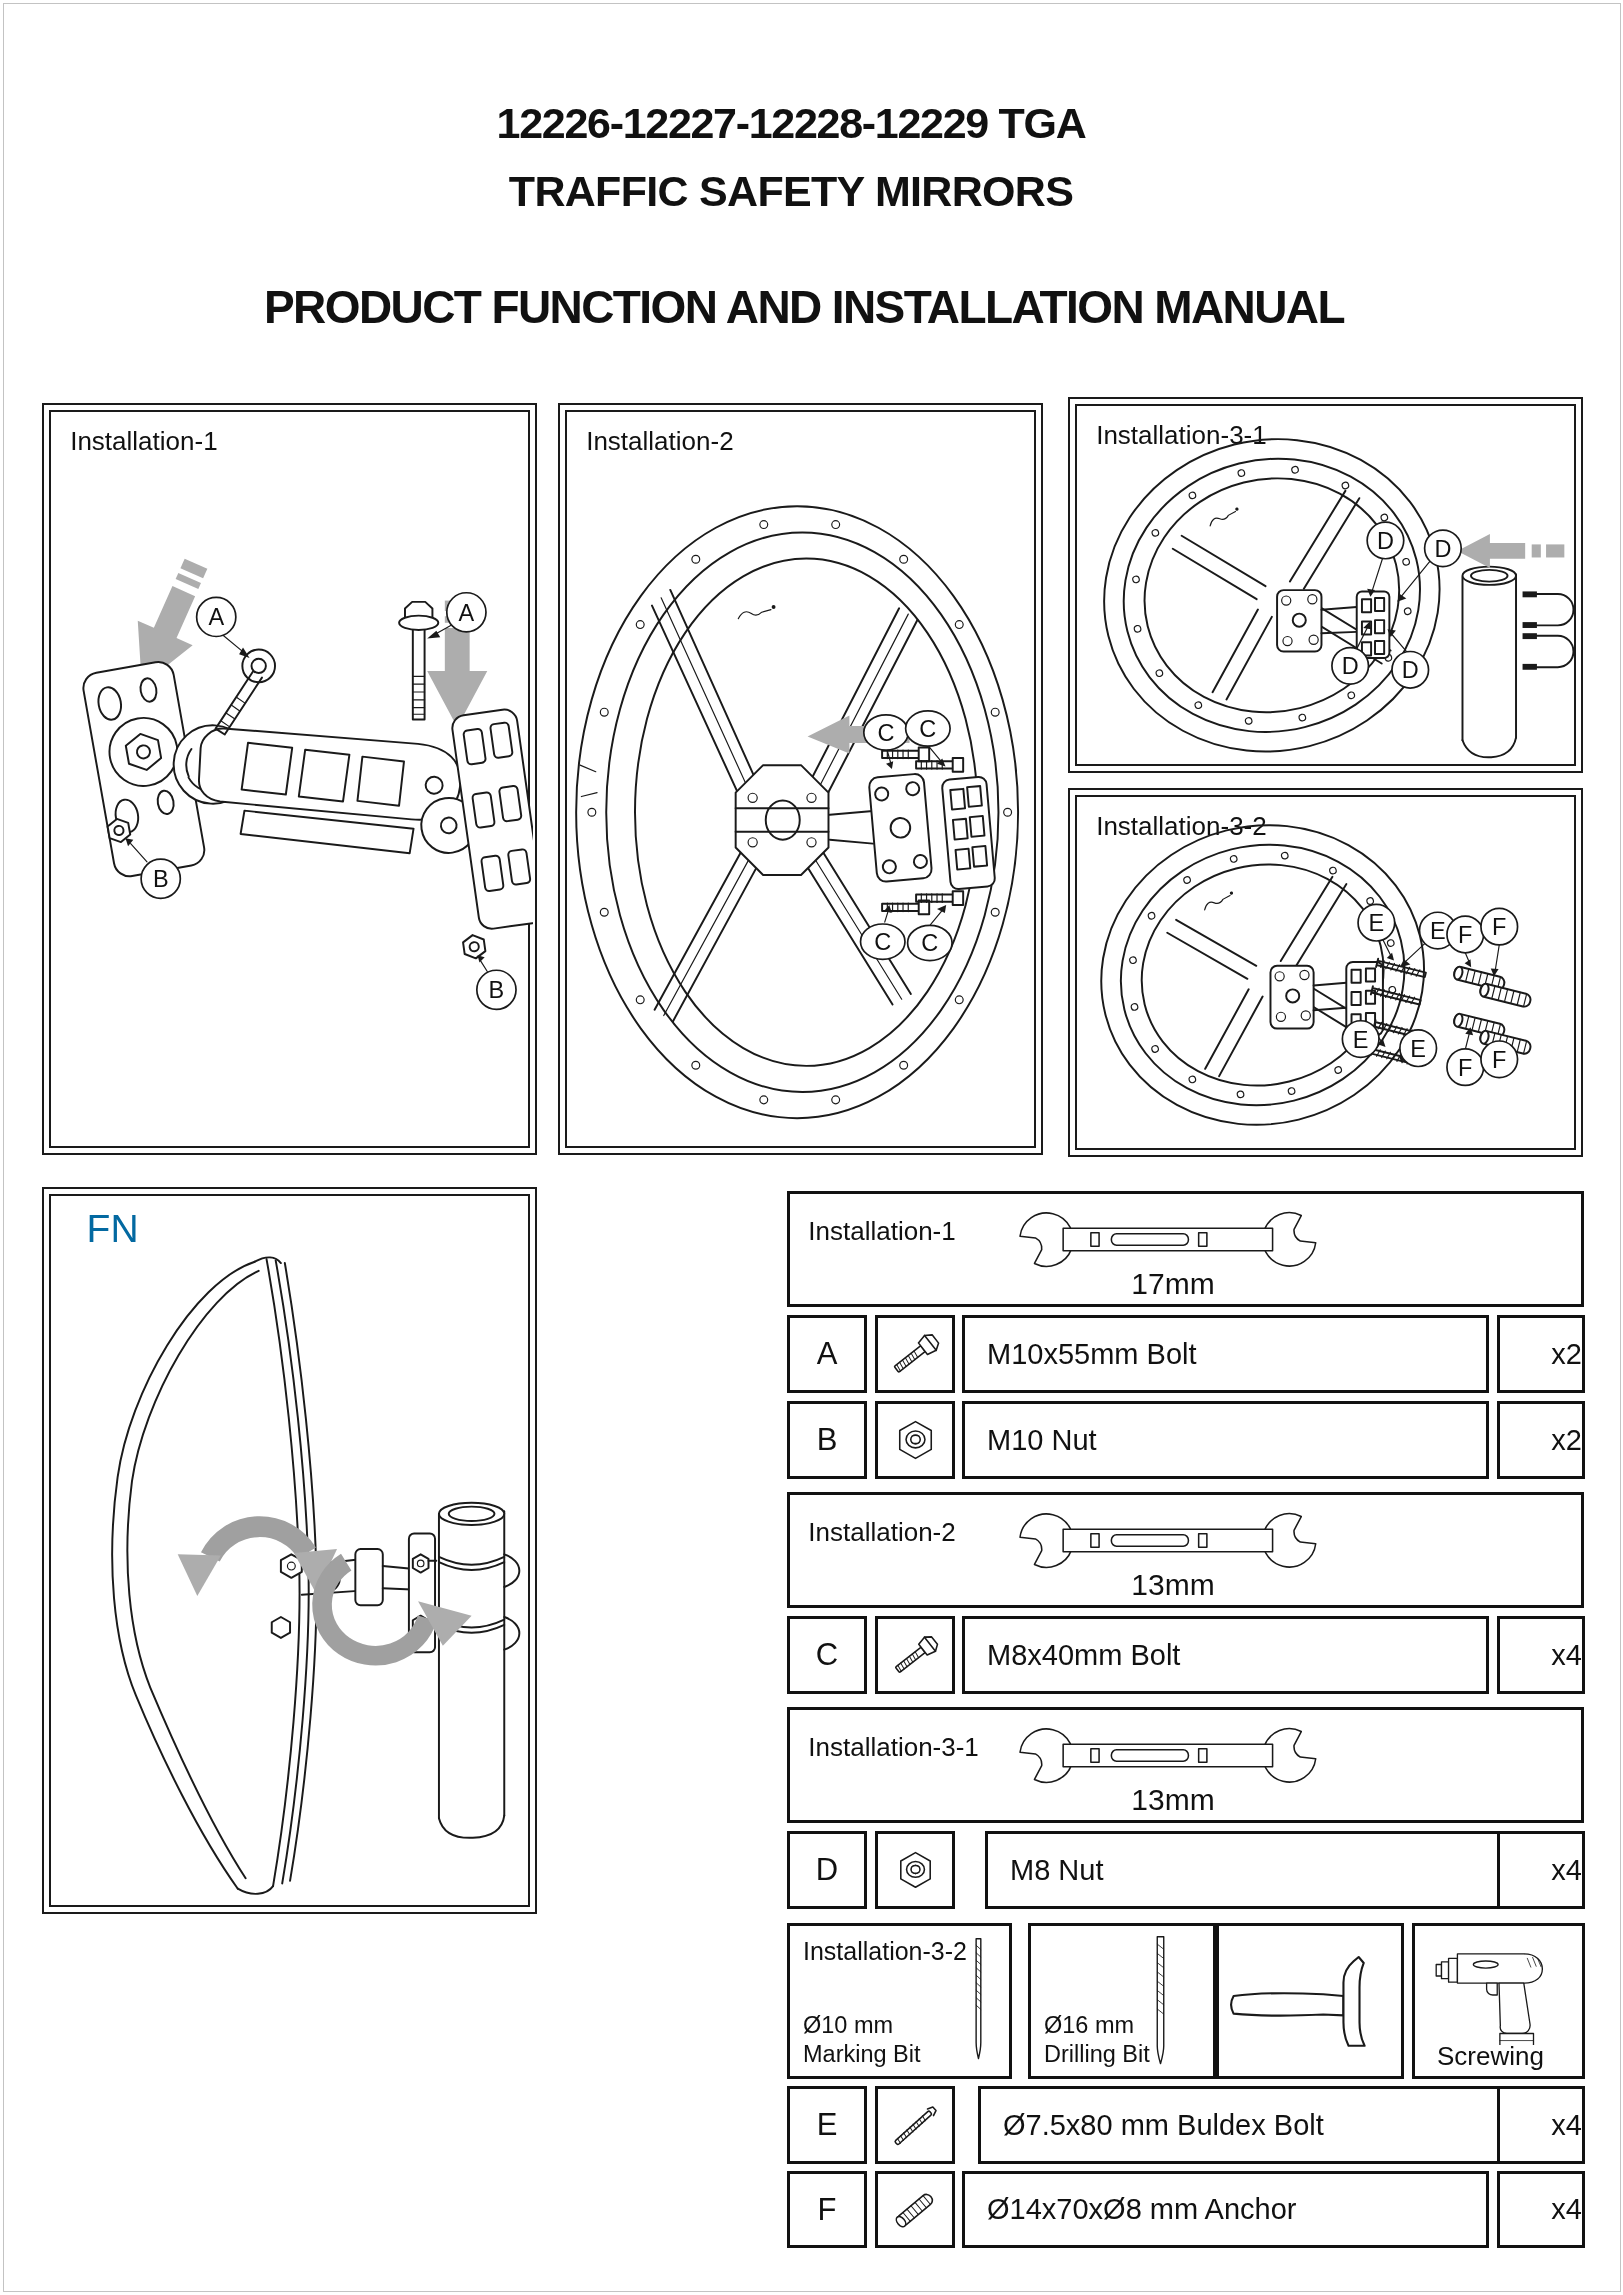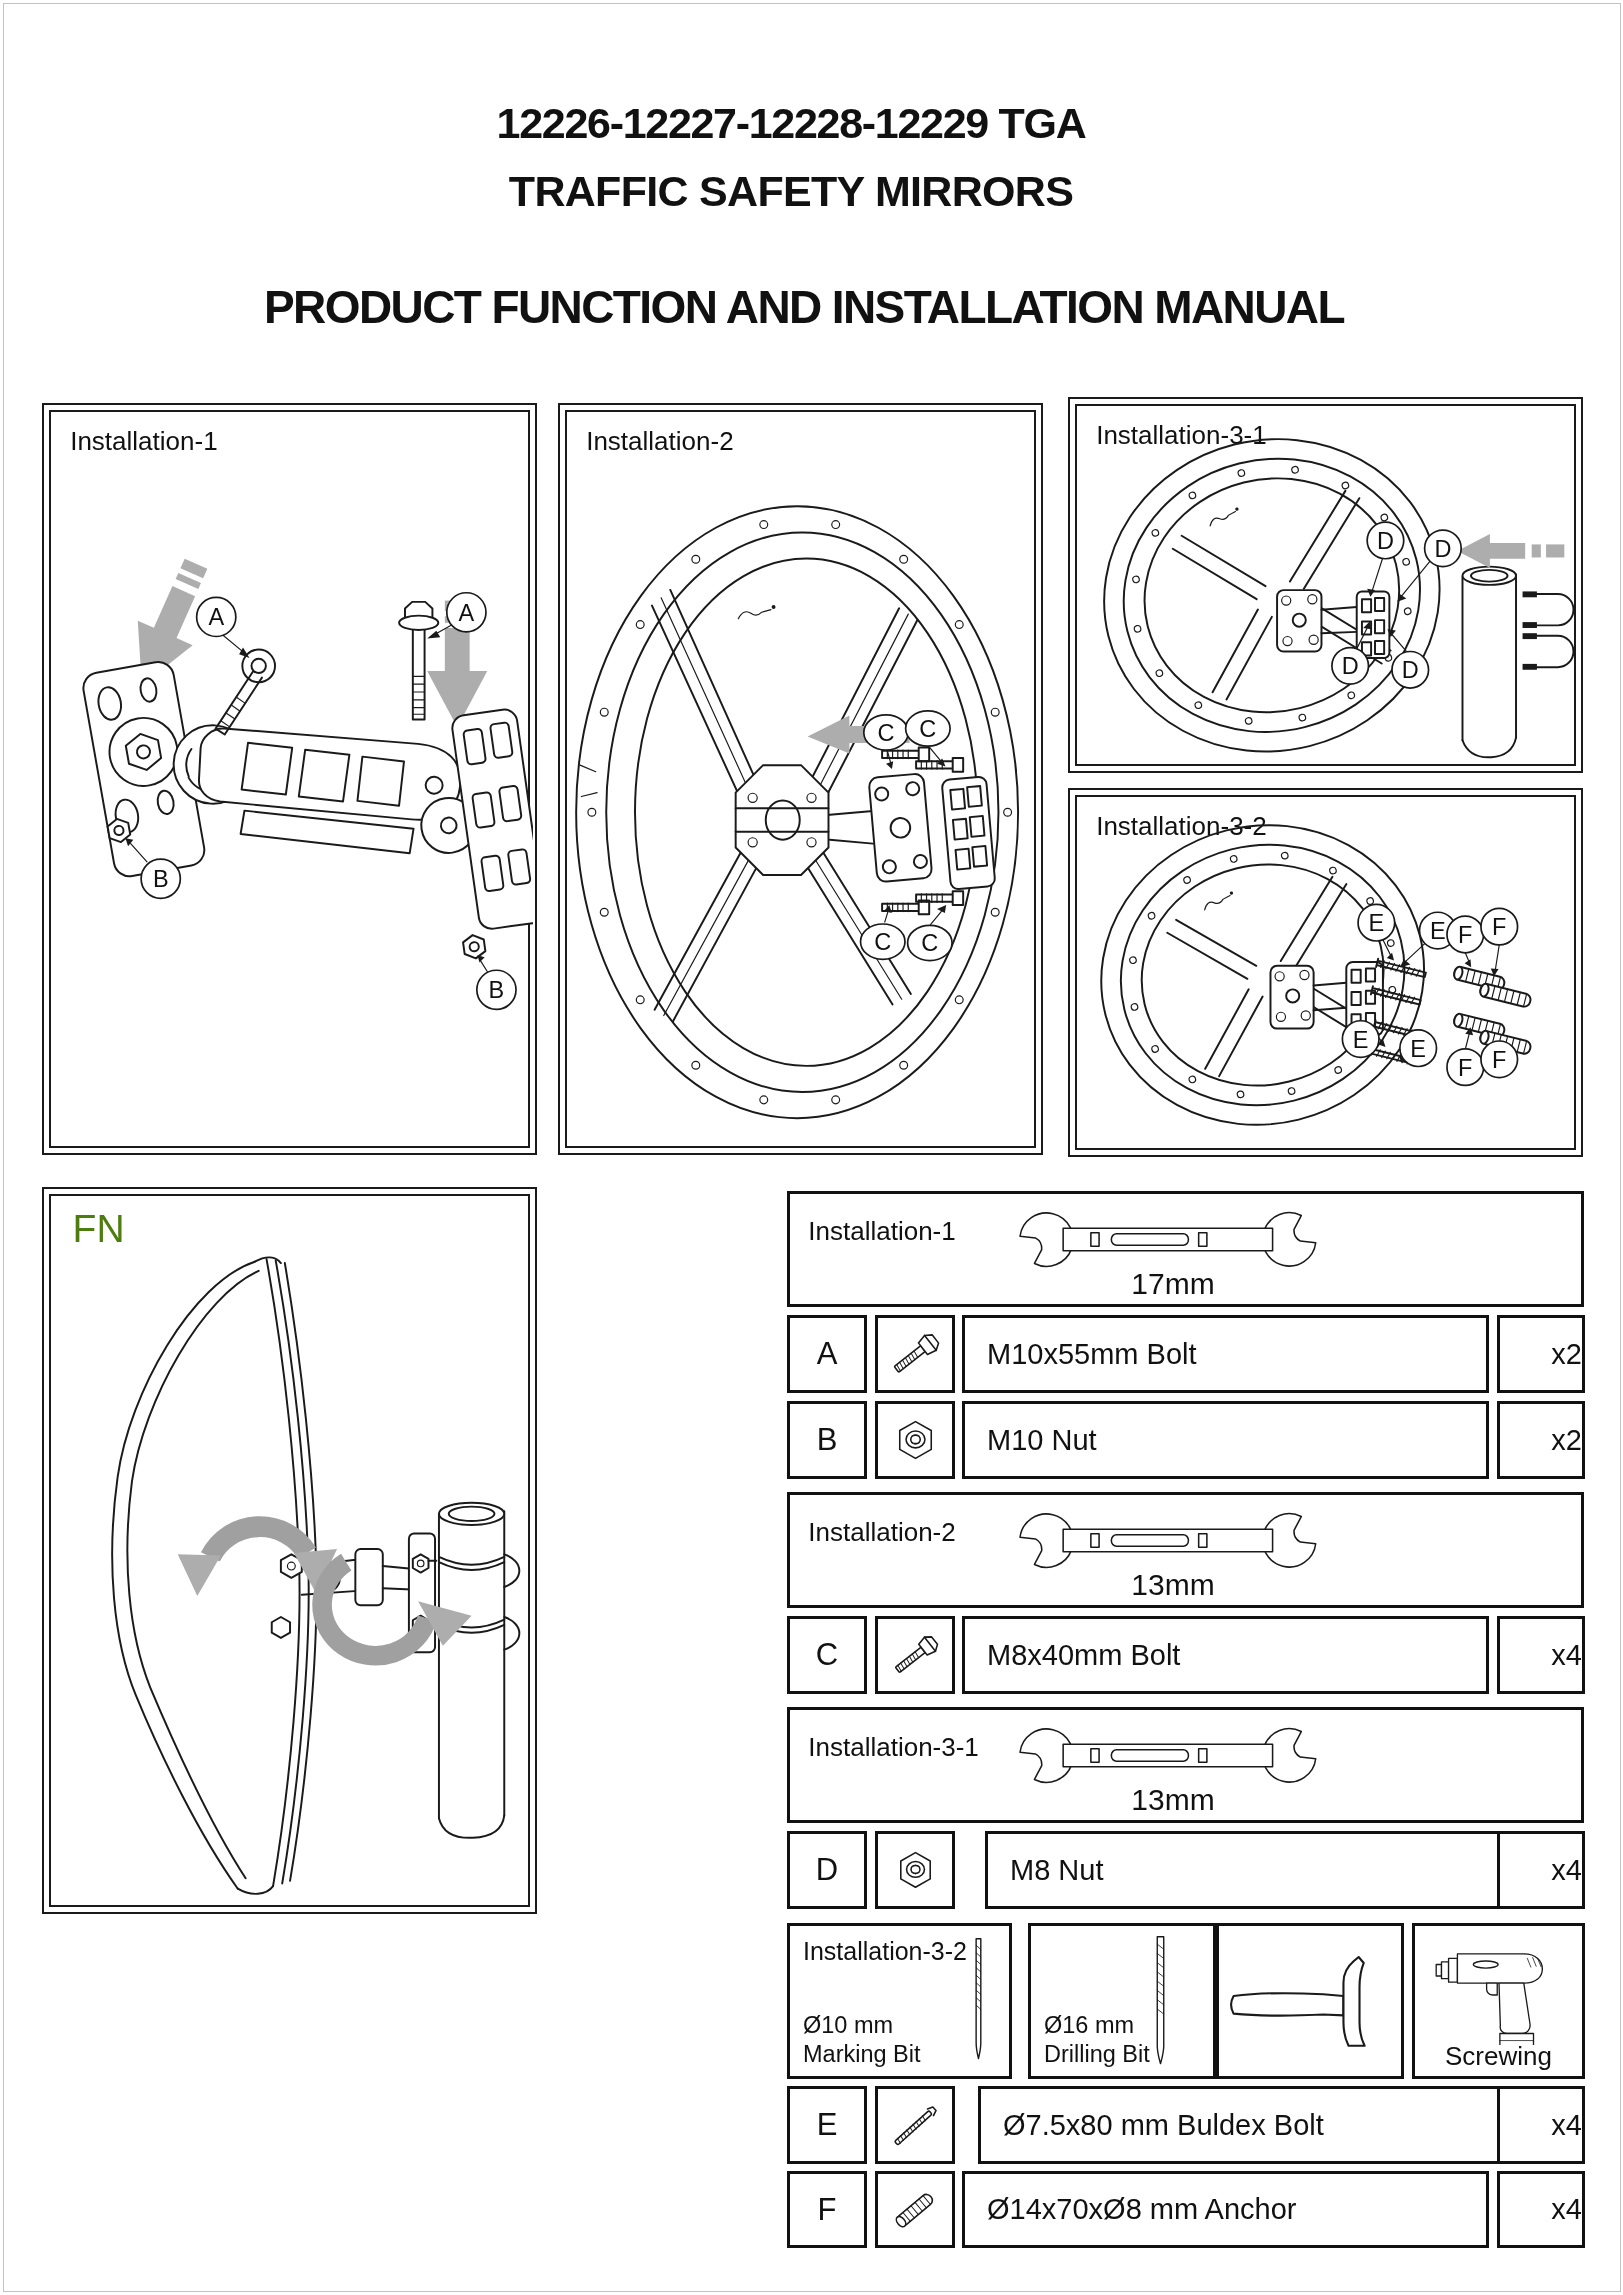--- a/index.html
+++ b/index.html
@@ -5,34 +5,34 @@
   html,body{margin:0;padding:0;background:#fff;}
   .page{position:relative;width:1624px;height:2295px;background:#fff;overflow:hidden;
         font-family:"Liberation Sans","DejaVu Sans",sans-serif;color:#111;text-decoration:underline;}
   .page-frame{position:absolute;inset:3.3px;border:1.3px solid #c3c3c3;pointer-events:none;}
   .title1{position:absolute;top:99px;left:0;width:1582px;text-align:center;font-size:43px;font-weight:bold;letter-spacing:-1.3px;}
   .title2{position:absolute;top:167px;left:0;width:1582px;text-align:center;font-size:43px;font-weight:bold;letter-spacing:-0.7px;}
   .subtitle{position:absolute;top:280px;left:0;width:1608px;text-align:center;font-size:46px;font-weight:bold;letter-spacing:-1.6px;}
   .panel{position:absolute;border:2.6px solid #1a1a1a;background:#fff;box-sizing:border-box;}
   .panel-inner{position:absolute;inset:4.6px;border:2px solid #1a1a1a;}
   .panel-label{position:absolute;top:14.4px;left:19.6px;font-size:26px;color:#111;}
-  .fn-label{position:absolute;top:11.8px;left:22px;font-size:39px;color:#4d7c0f;}
+  .fn-label{position:absolute;top:11.8px;left:36px;font-size:39px;color:#0369a1;}
   .dsvg{position:absolute;left:0;top:0;}
   
   .tcell{position:absolute;border:3.3px solid #111;background:#fff;box-sizing:border-box;}
   .sec-label{position:absolute;top:22px;left:18.3px;font-size:26px;}
   .sec-label.small{top:10.5px;left:13px;font-size:25px;}
   .wrench-wrap{position:absolute;left:200px;top:6.5px;width:366px;height:77px;}
   .wrench-size{position:absolute;left:200px;bottom:2.6px;width:366px;text-align:center;font-size:30px;}
   .letter-box{display:flex;align-items:center;justify-content:center;font-size:31px;}
   .icon-box{display:flex;align-items:center;justify-content:center;}
   .desc-box{display:flex;align-items:center;padding-left:22px;font-size:29px;box-sizing:border-box;}
   .qty-box{display:flex;align-items:center;justify-content:flex-end;font-size:29px;}
   .tool-cap{position:absolute;left:13px;bottom:6.5px;font-size:23.5px;line-height:1.25;}
-  .screw-cap{position:absolute;left:0;bottom:3.9px;width:100%;text-align:center;font-size:26px;}
+  .screw-cap{position:absolute;left:0;bottom:3.9px;width:100%;font-size:26px;padding-left:22px;}
   
   svg .ln{stroke:#1a1a1a;stroke-width:3;fill:none;stroke-linecap:round;stroke-linejoin:round;}
   svg .thin{stroke:#1a1a1a;stroke-width:1.8;fill:none;stroke-linecap:round;}
   svg .fw{fill:#fff;stroke:#1a1a1a;stroke-width:3;stroke-linejoin:round;}
   svg .fw2{fill:#fff;stroke:#1a1a1a;stroke-width:5;stroke-linejoin:round;}
   svg .gray{fill:#adadad;stroke:none;}
   svg .grayst{stroke:#a0a0a0;fill:none;}
   svg .blk{fill:#1a1a1a;stroke:none;}
   svg .co{fill:#fff;stroke:#1a1a1a;stroke-width:2.6;}
   svg text.cot{font-family:"Liberation Sans","DejaVu Sans",sans-serif;font-size:36px;fill:#111;text-anchor:middle;}

